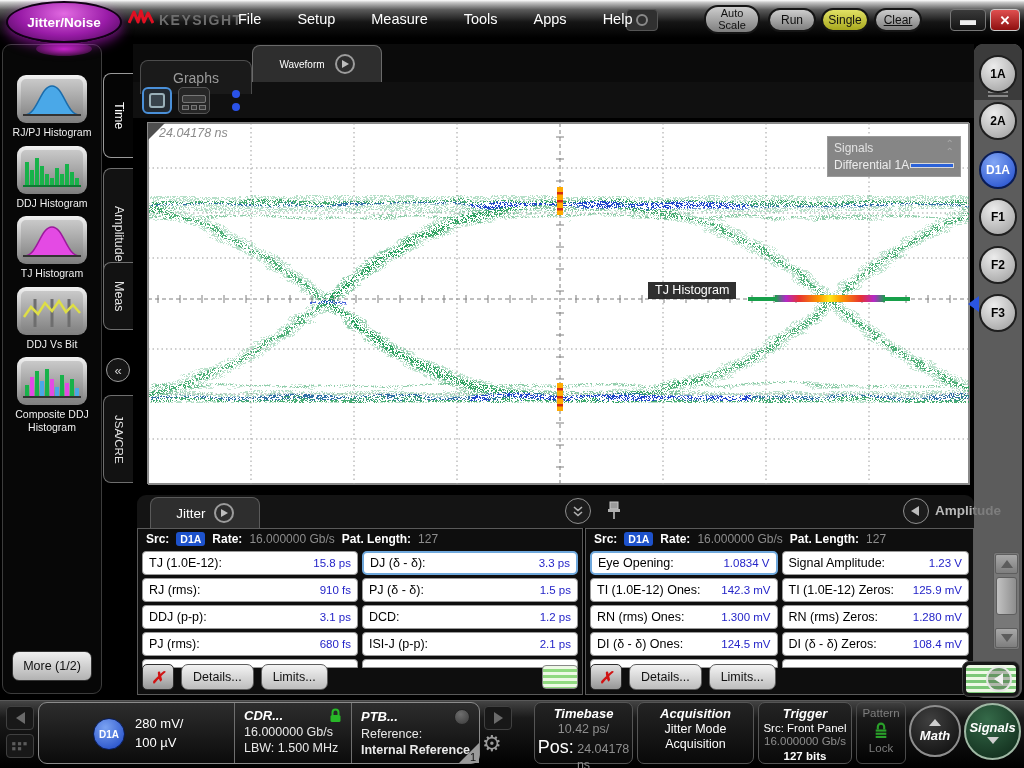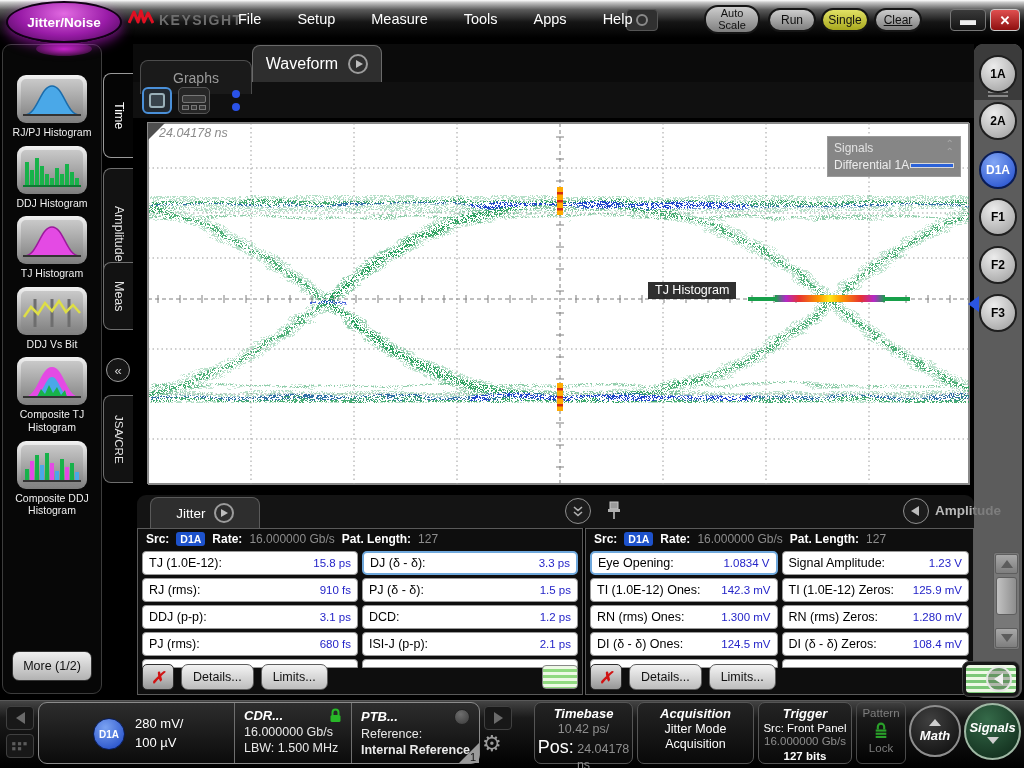--- a/index.html
+++ b/index.html
@@ -50,21 +50,21 @@
     border:1px solid #9a9a9a; background:#161616; color:#cfcfcf; font-size:13px;
     display:flex; align-items:center; justify-content:center; }
 
   
   .maintab-strip { position:absolute; left:133px; top:44px; width:841px; height:38px; background:#0b0b0b; }
   .tool-strip { position:absolute; left:133px; top:82px; width:841px; height:36px; background:#101010; }
   .graphs-tab { position:absolute; left:140px; top:60px; width:112px; height:34px; background:#1a1a1a;
     border:1px solid #4c4c4c; border-bottom:none; border-radius:8px 8px 0 0; color:#9b9b9b; font-size:14px;
     display:flex; align-items:center; justify-content:center; }
   .waveform-tab { position:absolute; left:252px; top:45px; width:130px; height:37px; background:#2e2e2e;
-    border:1px solid #6a6a6a; border-bottom:none; border-radius:8px 8px 0 0; color:#fff; font-size:16px;
+    border:1px solid #6a6a6a; border-bottom:none; border-radius:8px 8px 0 0; color:#fff; font-size:10px;
     display:flex; align-items:center; justify-content:center; gap:10px; }
   .play-circle { width:20px; height:20px; border:2px solid #9c9c9c; border-radius:50%; display:flex; align-items:center; justify-content:center; }
   .play-tri { width:0; height:0; border-left:7px solid #bdbdbd; border-top:4.5px solid transparent; border-bottom:4.5px solid transparent; margin-left:2px; }
   .layout-btn1 { position:absolute; left:142px; top:87px; width:30px; height:27px; border:2px solid #4a90d9; border-radius:6px;
     background:#232a31; display:flex; align-items:center; justify-content:center; }
   .layout-btn1 .sq { width:16px; height:15px; border:2px solid #9ab0b8; border-radius:3px; background:#39444c; }
   .layout-btn2 { position:absolute; left:178px; top:87px; width:32px; height:27px; border:1px solid #555; border-radius:5px;
     background:#262626; display:flex; flex-direction:column; justify-content:flex-end; padding:3px; gap:2px; }
   .layout-btn2 .bar { height:8px; border:1px solid #777; border-radius:2px; background:#3a3a3a; }
   .layout-btn2 .row { display:flex; gap:2px; }
@@ -284,33 +284,20 @@
               <polyline points="3,26 10,16 17,23 24,12 31,20 38,10 45,21 52,14 59,22" fill="none" stroke="#dede46" stroke-width="2.5"></polyline>
             </svg>
       </div>
         </div>
       <div class="side-label">DDJ Vs Bit</div>
     </div>
     <div class="side-item">
       <div class="side-icon">
           <div class="side-icon-inner">
         <svg width="62" height="40" viewBox="0 0 62 40">
-              <path d="M3 36 C17 36 19 6 31 6 C43 6 45 36 59 36 Z" fill="#e44ae4"></path>
-              <path d="M12 36 C22 36 24 16 31 16 C38 16 40 36 50 36 Z" fill="#4aa8e8"></path>
-              <path d="M16 36 L20 28 L24 33 L28 24 L32 32 L36 26 L40 34 L44 29 L46 36 Z" fill="#18b24a"></path>
-              <line x1="2" y1="36" x2="60" y2="36" stroke="#333" stroke-width="2"></line>
-            </svg>
-      </div>
-        </div>
-      <div class="side-label">Composite TJ Histogram</div>
-    </div>
-    <div class="side-item">
-      <div class="side-icon">
-          <div class="side-icon-inner">
-        <svg width="62" height="40" viewBox="0 0 62 40">
               <rect x="4" y="24" width="4" height="12" fill="#18b24a"></rect>
               <rect x="9" y="16" width="4" height="20" fill="#e44ae4"></rect>
               <rect x="14" y="10" width="4" height="26" fill="#18b24a"></rect>
               <rect x="19" y="20" width="4" height="16" fill="#4aa8e8"></rect>
               <rect x="24" y="8" width="4" height="28" fill="#18b24a"></rect>
               <rect x="29" y="18" width="4" height="18" fill="#e44ae4"></rect>
               <rect x="34" y="26" width="4" height="10" fill="#4aa8e8"></rect>
               <rect x="39" y="14" width="4" height="22" fill="#18b24a"></rect>
               <rect x="44" y="22" width="4" height="14" fill="#e44ae4"></rect>
               <rect x="49" y="18" width="4" height="18" fill="#18b24a"></rect>

